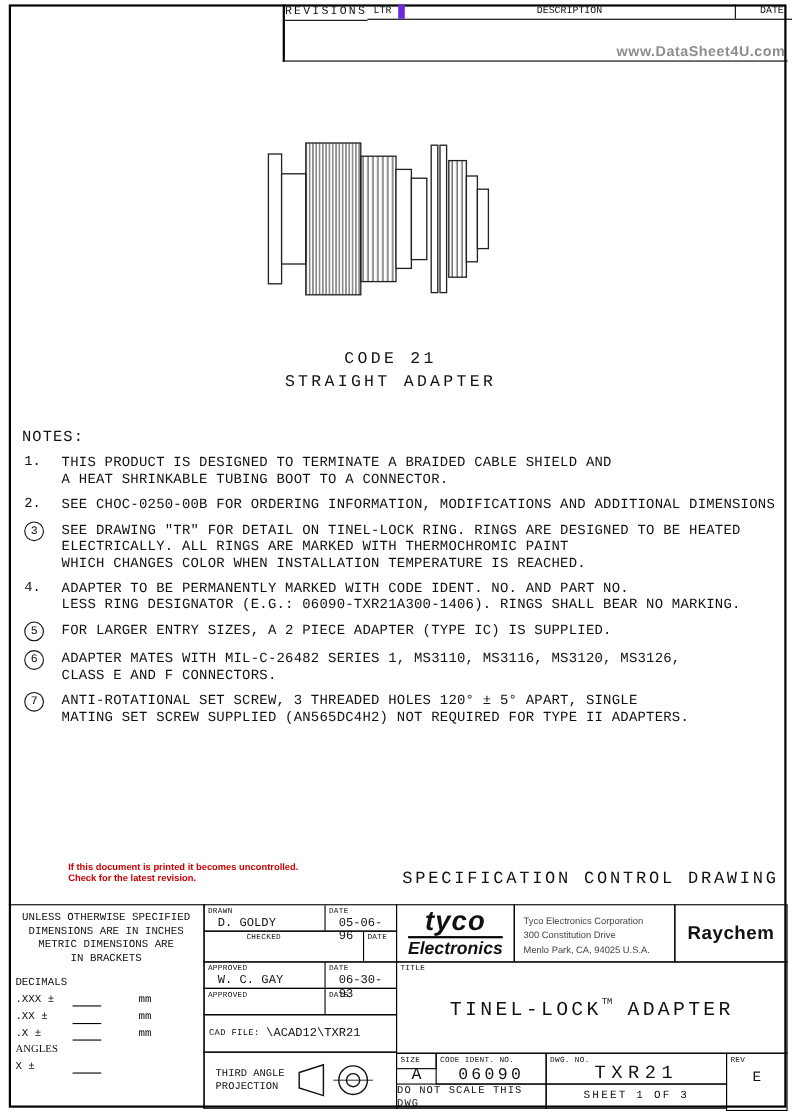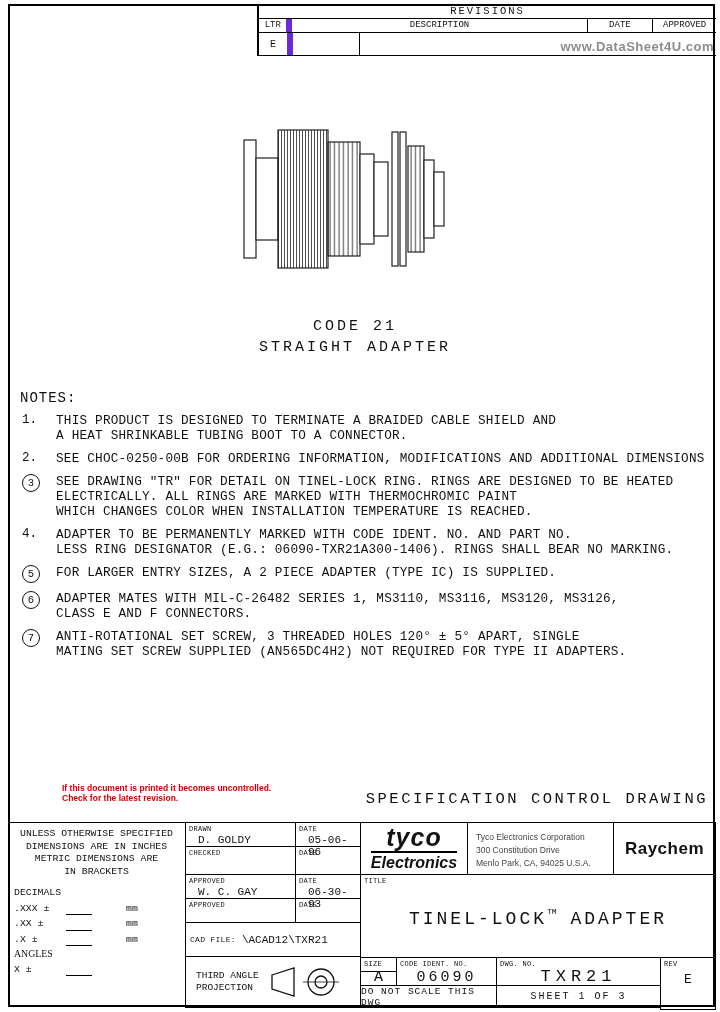--- a/index.html
+++ b/index.html
@@ -2,21 +2,21 @@
 <html><head>
 <meta charset="utf-8">
 <style>
   html,body{margin:0;padding:0;background:#fff;}
   .page{position:relative;width:720px;height:1012px;background:#fff;overflow:hidden;
         font-family:"Liberation Mono","DejaVu Sans Mono",monospace;color:#111;}
   .abs{position:absolute;box-sizing:border-box;}
   .outer-border{left:8px;top:4px;width:707px;height:1003px;border:2px solid #000;}
 
   
-  .revtable{left:257px;top:4px;width:459px;height:52px;border-left:2px solid #000;border-bottom:1px solid #000;display:flex;flex-direction:column;}
+  .revtable{left:257px;top:4px;width:459px;height:52px;border-left:2px solid #000;border-bottom:1px solid #000;display:flex;flex-direction:row;}
   .rev-title{height:14px;border-bottom:1px solid #000;text-align:center;font-size:10.5px;letter-spacing:2px;line-height:14px;}
   .rev-head{height:13px;border-bottom:1px solid #000;display:flex;font-size:9px;line-height:13px;text-align:center;}
   .rev-row{flex:1;display:flex;font-size:10px;align-items:center;text-align:center;}
   .c-ltr{width:28px;border-right:6px solid #6d28d9;height:100%;}
   .c-desc{width:300px;border-right:1px solid #000;height:100%;}
   .c-date{width:66px;border-right:1px solid #000;height:100%;}
   .c-appr{width:64px;height:100%;}
   .rev-row .c-ltr,.rev-row .c-desc,.rev-row .c-date,.rev-row .c-appr{display:flex;align-items:center;justify-content:center;}
 
   .watermark{right:6px;top:39px;font-family:"Liberation Sans",sans-serif;font-weight:bold;
@@ -212,21 +212,21 @@
       <div class="cell-main">
         <span class="lbl">DRAWN</span>
         <span class="val">D. GOLDY</span>
       </div>
       <div class="cell-date">
         <span class="lbl">DATE</span>
         <span class="val">05-06-96</span>
       </div>
     </div>
   </div>
-  <div class="abs tb" style="left:185px;top:846px;width:176px;height:29px;">
+  <div class="abs tb" style="left:185px;top:846px;width:176px;height:29px;padding-left:35px;">
     <div class="cell-pair">
       <div class="cell-main">
         <span class="lbl">CHECKED</span>
       </div>
       <div class="cell-date">
         <span class="lbl">DATE</span>
       </div>
     </div>
   </div>
   <div class="abs tb" style="left:185px;top:874px;width:176px;height:25px;">

